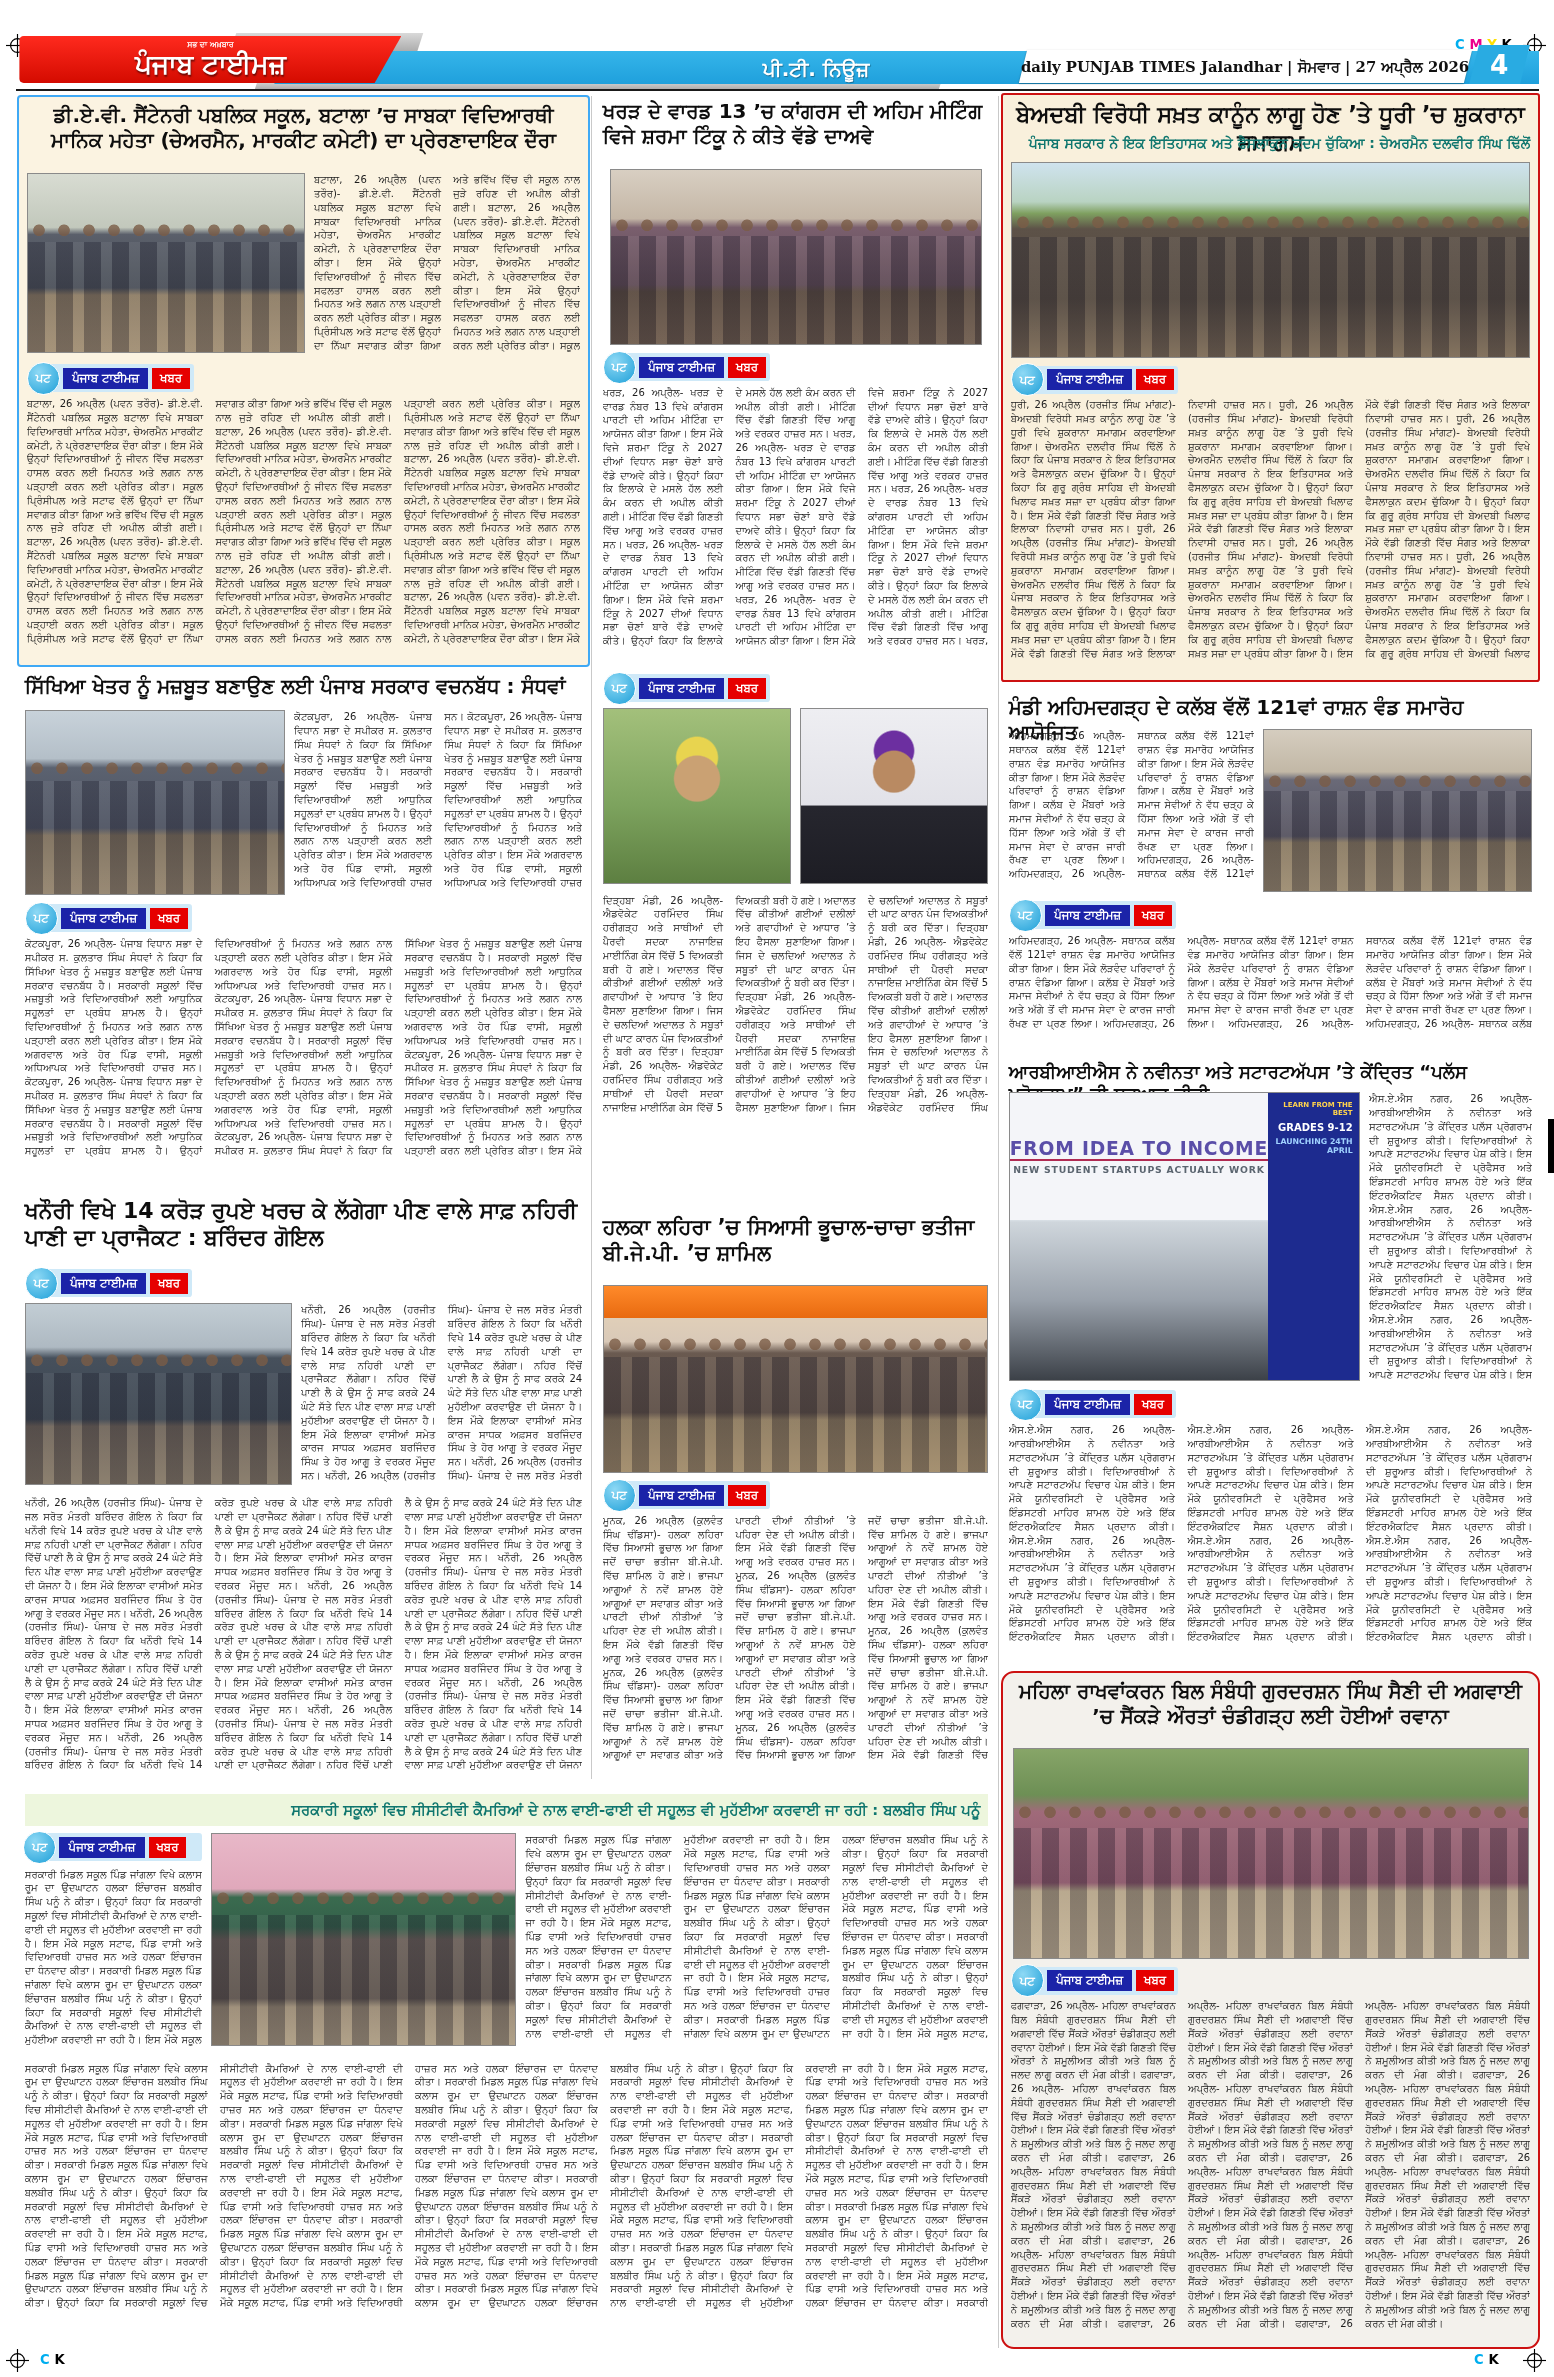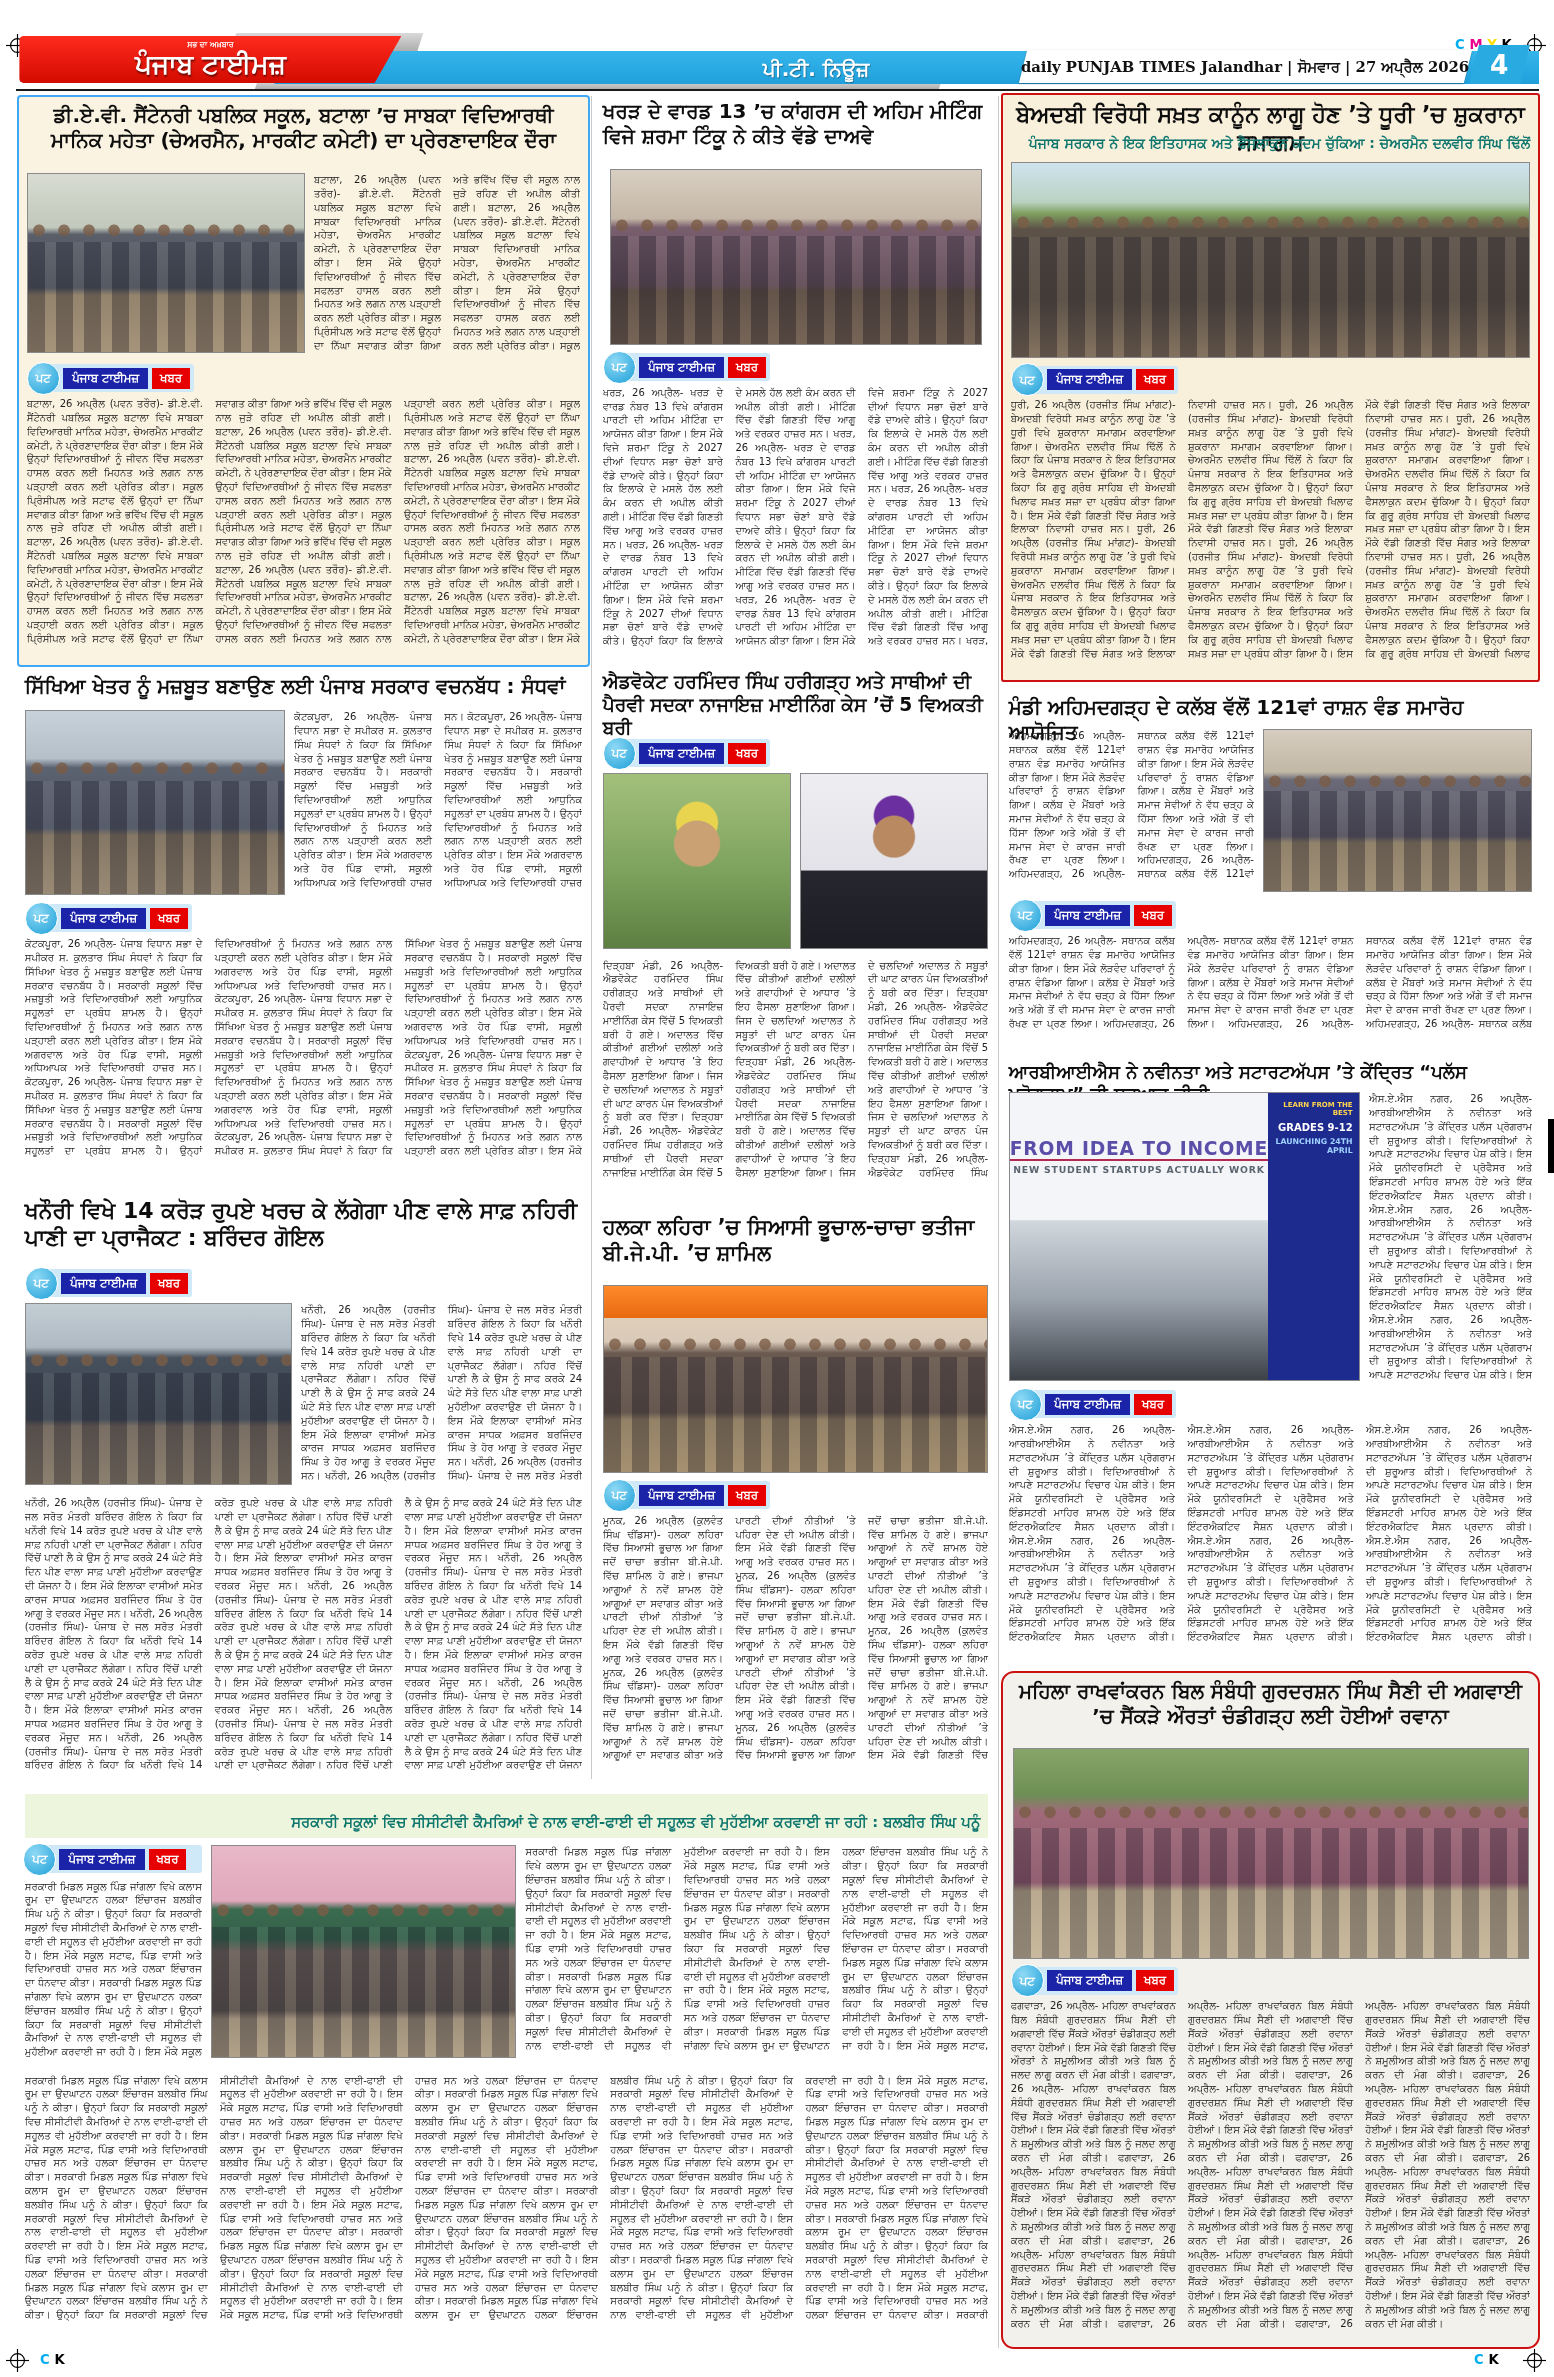--- a/index.html
+++ b/index.html
@@ -162,21 +162,20 @@
       <span class="badge-circle">
           <span>ਪਟ</span>
         </span>
       <span class="badge-name">ਪੰਜਾਬ ਟਾਈਮਜ਼</span>
       <span class="badge-tag">ਖਬਰ</span>
     </div>
     <div class="body-text cols-3" style="height:233px">ਕੋਟਕਪੂਰਾ, 26 ਅਪ੍ਰੈਲ- ਪੰਜਾਬ ਵਿਧਾਨ ਸਭਾ ਦੇ ਸਪੀਕਰ ਸ. ਕੁਲਤਾਰ ਸਿੰਘ ਸੰਧਵਾਂ ਨੇ ਕਿਹਾ ਕਿ ਸਿੱਖਿਆ ਖੇਤਰ ਨੂੰ ਮਜ਼ਬੂਤ ਬਣਾਉਣ ਲਈ ਪੰਜਾਬ ਸਰਕਾਰ ਵਚਨਬੱਧ ਹੈ। ਸਰਕਾਰੀ ਸਕੂਲਾਂ ਵਿੱਚ ਮਜ਼ਬੂਤੀ ਅਤੇ ਵਿਦਿਆਰਥੀਆਂ ਲਈ ਆਧੁਨਿਕ ਸਹੂਲਤਾਂ ਦਾ ਪ੍ਰਬੰਧ ਸ਼ਾਮਲ ਹੈ। ਉਨ੍ਹਾਂ ਵਿਦਿਆਰਥੀਆਂ ਨੂੰ ਮਿਹਨਤ ਅਤੇ ਲਗਨ ਨਾਲ ਪੜ੍ਹਾਈ ਕਰਨ ਲਈ ਪ੍ਰੇਰਿਤ ਕੀਤਾ। ਇਸ ਮੌਕੇ ਅਗਰਵਾਲ ਅਤੇ ਹੋਰ ਪਿੰਡ ਵਾਸੀ, ਸਕੂਲੀ ਅਧਿਆਪਕ ਅਤੇ ਵਿਦਿਆਰਥੀ ਹਾਜ਼ਰ ਸਨ। ਕੋਟਕਪੂਰਾ, 26 ਅਪ੍ਰੈਲ- ਪੰਜਾਬ ਵਿਧਾਨ ਸਭਾ ਦੇ ਸਪੀਕਰ ਸ. ਕੁਲਤਾਰ ਸਿੰਘ ਸੰਧਵਾਂ ਨੇ ਕਿਹਾ ਕਿ ਸਿੱਖਿਆ ਖੇਤਰ ਨੂੰ ਮਜ਼ਬੂਤ ਬਣਾਉਣ ਲਈ ਪੰਜਾਬ ਸਰਕਾਰ ਵਚਨਬੱਧ ਹੈ। ਸਰਕਾਰੀ ਸਕੂਲਾਂ ਵਿੱਚ ਮਜ਼ਬੂਤੀ ਅਤੇ ਵਿਦਿਆਰਥੀਆਂ ਲਈ ਆਧੁਨਿਕ ਸਹੂਲਤਾਂ ਦਾ ਪ੍ਰਬੰਧ ਸ਼ਾਮਲ ਹੈ। ਉਨ੍ਹਾਂ ਵਿਦਿਆਰਥੀਆਂ ਨੂੰ ਮਿਹਨਤ ਅਤੇ ਲਗਨ ਨਾਲ ਪੜ੍ਹਾਈ ਕਰਨ ਲਈ ਪ੍ਰੇਰਿਤ ਕੀਤਾ। ਇਸ ਮੌਕੇ ਅਗਰਵਾਲ ਅਤੇ ਹੋਰ ਪਿੰਡ ਵਾਸੀ, ਸਕੂਲੀ ਅਧਿਆਪਕ ਅਤੇ ਵਿਦਿਆਰਥੀ ਹਾਜ਼ਰ ਸਨ। ਕੋਟਕਪੂਰਾ, 26 ਅਪ੍ਰੈਲ- ਪੰਜਾਬ ਵਿਧਾਨ ਸਭਾ ਦੇ ਸਪੀਕਰ ਸ. ਕੁਲਤਾਰ ਸਿੰਘ ਸੰਧਵਾਂ ਨੇ ਕਿਹਾ ਕਿ ਸਿੱਖਿਆ ਖੇਤਰ ਨੂੰ ਮਜ਼ਬੂਤ ਬਣਾਉਣ ਲਈ ਪੰਜਾਬ ਸਰਕਾਰ ਵਚਨਬੱਧ ਹੈ। ਸਰਕਾਰੀ ਸਕੂਲਾਂ ਵਿੱਚ ਮਜ਼ਬੂਤੀ ਅਤੇ ਵਿਦਿਆਰਥੀਆਂ ਲਈ ਆਧੁਨਿਕ ਸਹੂਲਤਾਂ ਦਾ ਪ੍ਰਬੰਧ ਸ਼ਾਮਲ ਹੈ। ਉਨ੍ਹਾਂ ਵਿਦਿਆਰਥੀਆਂ ਨੂੰ ਮਿਹਨਤ ਅਤੇ ਲਗਨ ਨਾਲ ਪੜ੍ਹਾਈ ਕਰਨ ਲਈ ਪ੍ਰੇਰਿਤ ਕੀਤਾ। ਇਸ ਮੌਕੇ ਅਗਰਵਾਲ ਅਤੇ ਹੋਰ ਪਿੰਡ ਵਾਸੀ, ਸਕੂਲੀ ਅਧਿਆਪਕ ਅਤੇ ਵਿਦਿਆਰਥੀ ਹਾਜ਼ਰ ਸਨ। ਕੋਟਕਪੂਰਾ, 26 ਅਪ੍ਰੈਲ- ਪੰਜਾਬ ਵਿਧਾਨ ਸਭਾ ਦੇ ਸਪੀਕਰ ਸ. ਕੁਲਤਾਰ ਸਿੰਘ ਸੰਧਵਾਂ ਨੇ ਕਿਹਾ ਕਿ ਸਿੱਖਿਆ ਖੇਤਰ ਨੂੰ ਮਜ਼ਬੂਤ ਬਣਾਉਣ ਲਈ ਪੰਜਾਬ ਸਰਕਾਰ ਵਚਨਬੱਧ ਹੈ। ਸਰਕਾਰੀ ਸਕੂਲਾਂ ਵਿੱਚ ਮਜ਼ਬੂਤੀ ਅਤੇ ਵਿਦਿਆਰਥੀਆਂ ਲਈ ਆਧੁਨਿਕ ਸਹੂਲਤਾਂ ਦਾ ਪ੍ਰਬੰਧ ਸ਼ਾਮਲ ਹੈ। ਉਨ੍ਹਾਂ ਵਿਦਿਆਰਥੀਆਂ ਨੂੰ ਮਿਹਨਤ ਅਤੇ ਲਗਨ ਨਾਲ ਪੜ੍ਹਾਈ ਕਰਨ ਲਈ ਪ੍ਰੇਰਿਤ ਕੀਤਾ। ਇਸ ਮੌਕੇ ਅਗਰਵਾਲ ਅਤੇ ਹੋਰ ਪਿੰਡ ਵਾਸੀ, ਸਕੂਲੀ ਅਧਿਆਪਕ ਅਤੇ ਵਿਦਿਆਰਥੀ ਹਾਜ਼ਰ ਸਨ। ਕੋਟਕਪੂਰਾ, 26 ਅਪ੍ਰੈਲ- ਪੰਜਾਬ ਵਿਧਾਨ ਸਭਾ ਦੇ ਸਪੀਕਰ ਸ. ਕੁਲਤਾਰ ਸਿੰਘ ਸੰਧਵਾਂ ਨੇ ਕਿਹਾ ਕਿ ਸਿੱਖਿਆ ਖੇਤਰ ਨੂੰ ਮਜ਼ਬੂਤ ਬਣਾਉਣ ਲਈ ਪੰਜਾਬ ਸਰਕਾਰ ਵਚਨਬੱਧ ਹੈ। ਸਰਕਾਰੀ ਸਕੂਲਾਂ ਵਿੱਚ ਮਜ਼ਬੂਤੀ ਅਤੇ ਵਿਦਿਆਰਥੀਆਂ ਲਈ ਆਧੁਨਿਕ ਸਹੂਲਤਾਂ ਦਾ ਪ੍ਰਬੰਧ ਸ਼ਾਮਲ ਹੈ। ਉਨ੍ਹਾਂ ਵਿਦਿਆਰਥੀਆਂ ਨੂੰ ਮਿਹਨਤ ਅਤੇ ਲਗਨ ਨਾਲ ਪੜ੍ਹਾਈ ਕਰਨ ਲਈ ਪ੍ਰੇਰਿਤ ਕੀਤਾ। ਇਸ ਮੌਕੇ ਅਗਰਵਾਲ ਅਤੇ ਹੋਰ ਪਿੰਡ ਵਾਸੀ, ਸਕੂਲੀ ਅਧਿਆਪਕ ਅਤੇ ਵਿਦਿਆਰਥੀ ਹਾਜ਼ਰ ਸਨ। ਕੋਟਕਪੂਰਾ, 26 ਅਪ੍ਰੈਲ- ਪੰਜਾਬ ਵਿਧਾਨ ਸਭਾ ਦੇ ਸਪੀਕਰ ਸ. ਕੁਲਤਾਰ ਸਿੰਘ ਸੰਧਵਾਂ ਨੇ ਕਿਹਾ ਕਿ ਸਿੱਖਿਆ ਖੇਤਰ ਨੂੰ ਮਜ਼ਬੂਤ ਬਣਾਉਣ ਲਈ ਪੰਜਾਬ ਸਰਕਾਰ ਵਚਨਬੱਧ ਹੈ। ਸਰਕਾਰੀ ਸਕੂਲਾਂ ਵਿੱਚ ਮਜ਼ਬੂਤੀ ਅਤੇ ਵਿਦਿਆਰਥੀਆਂ ਲਈ ਆਧੁਨਿਕ ਸਹੂਲਤਾਂ ਦਾ ਪ੍ਰਬੰਧ ਸ਼ਾਮਲ ਹੈ। ਉਨ੍ਹਾਂ ਵਿਦਿਆਰਥੀਆਂ ਨੂੰ ਮਿਹਨਤ ਅਤੇ ਲਗਨ ਨਾਲ ਪੜ੍ਹਾਈ ਕਰਨ ਲਈ ਪ੍ਰੇਰਿਤ ਕੀਤਾ। ਇਸ ਮੌਕੇ ਅਗਰਵਾਲ ਅਤੇ ਹੋਰ ਪਿੰਡ ਵਾਸੀ, ਸਕੂਲੀ ਅਧਿਆਪਕ ਅਤੇ ਵਿਦਿਆਰਥੀ ਹਾਜ਼ਰ ਸਨ। ਕੋਟਕਪੂਰਾ, 26 ਅਪ੍ਰੈਲ- ਪੰਜਾਬ ਵਿਧਾਨ ਸਭਾ ਦੇ ਸਪੀਕਰ ਸ. ਕੁਲਤਾਰ ਸਿੰਘ ਸੰਧਵਾਂ ਨੇ ਕਿਹਾ ਕਿ ਸਿੱਖਿਆ ਖੇਤਰ ਨੂੰ ਮਜ਼ਬੂਤ ਬਣਾਉਣ ਲਈ ਪੰਜਾਬ ਸਰਕਾਰ ਵਚਨਬੱਧ ਹੈ। ਸਰਕਾਰੀ ਸਕੂਲਾਂ ਵਿੱਚ ਮਜ਼ਬੂਤੀ ਅਤੇ ਵਿਦਿਆਰਥੀਆਂ ਲਈ ਆਧੁਨਿਕ ਸਹੂਲਤਾਂ ਦਾ ਪ੍ਰਬੰਧ ਸ਼ਾਮਲ ਹੈ। ਉਨ੍ਹਾਂ ਵਿਦਿਆਰਥੀਆਂ ਨੂੰ ਮਿਹਨਤ ਅਤੇ ਲਗਨ ਨਾਲ ਪੜ੍ਹਾਈ ਕਰਨ ਲਈ ਪ੍ਰੇਰਿਤ ਕੀਤਾ। ਇਸ ਮੌਕੇ ਅਗਰਵਾਲ ਅਤੇ ਹੋਰ ਪਿੰਡ ਵਾਸੀ, ਸਕੂਲੀ ਅਧਿਆਪਕ ਅਤੇ ਵਿਦਿਆਰਥੀ ਹਾਜ਼ਰ ਸਨ।</div>
   </section>
 
   <section class="abs article" style="left:595px;top:665px;width:401px;height:525px">
-    <h2 class="headline left" style="font-size:18.7px;height:65px">ਐਡਵੋਕੇਟ ਹਰਮਿੰਦਰ ਸਿੰਘ ਹਰੀਗੜ੍ਹ ਅਤੇ ਸਾਥੀਆਂ ਦੀ ਪੈਰਵੀ ਸਦਕਾ ਨਾਜਾਇਜ਼ ਮਾਈਨਿੰਗ ਕੇਸ ’ਚੋਂ 5 ਵਿਅਕਤੀ ਬਰੀ</h2>
     <div class="badge" style="margin:3.1px 0 6.2px 1.6px">
       <span class="badge-circle">
           <span>ਪਟ</span>
         </span>
       <span class="badge-name">ਪੰਜਾਬ ਟਾਈਮਜ਼</span>
       <span class="badge-tag">ਖਬਰ</span>
     </div>
     <div class="row" style="height:179px">
       <div class="photo" style="width:188px;height:176px;background:radial-gradient(circle at 50% 40%,#caa173 0 16%,rgba(0,0,0,0) 17%),radial-gradient(circle at 50% 28%,#e8d44f 0 13%,rgba(0,0,0,0) 14%),linear-gradient(180deg,#a3c07b 0%,#7da35e 55%,#5d7f41 100%)"></div>
       <div class="photo" style="width:188px;height:176px;background:radial-gradient(circle at 50% 36%,#b98a62 0 14%,rgba(0,0,0,0) 15%),radial-gradient(circle at 50% 24%,#6c2fa0 0 12%,rgba(0,0,0,0) 13%),linear-gradient(180deg,#eeeef2 0%,#e2e2e8 55%,#26262e 56%,#1d1d24 100%)"></div>
@@ -265,21 +264,21 @@
           <span>ਪਟ</span>
         </span>
       <span class="badge-name">ਪੰਜਾਬ ਟਾਈਮਜ਼</span>
       <span class="badge-tag">ਖਬਰ</span>
     </div>
     <div class="body-text cols-3" style="height:334px">ਫਗਵਾੜਾ, 26 ਅਪ੍ਰੈਲ- ਮਹਿਲਾ ਰਾਖਵਾਂਕਰਨ ਬਿਲ ਸੰਬੰਧੀ ਗੁਰਦਰਸ਼ਨ ਸਿੰਘ ਸੈਣੀ ਦੀ ਅਗਵਾਈ ਵਿੱਚ ਸੈਂਕੜੇ ਔਰਤਾਂ ਚੰਡੀਗੜ੍ਹ ਲਈ ਰਵਾਨਾ ਹੋਈਆਂ। ਇਸ ਮੌਕੇ ਵੱਡੀ ਗਿਣਤੀ ਵਿੱਚ ਔਰਤਾਂ ਨੇ ਸ਼ਮੂਲੀਅਤ ਕੀਤੀ ਅਤੇ ਬਿਲ ਨੂੰ ਜਲਦ ਲਾਗੂ ਕਰਨ ਦੀ ਮੰਗ ਕੀਤੀ। ਫਗਵਾੜਾ, 26 ਅਪ੍ਰੈਲ- ਮਹਿਲਾ ਰਾਖਵਾਂਕਰਨ ਬਿਲ ਸੰਬੰਧੀ ਗੁਰਦਰਸ਼ਨ ਸਿੰਘ ਸੈਣੀ ਦੀ ਅਗਵਾਈ ਵਿੱਚ ਸੈਂਕੜੇ ਔਰਤਾਂ ਚੰਡੀਗੜ੍ਹ ਲਈ ਰਵਾਨਾ ਹੋਈਆਂ। ਇਸ ਮੌਕੇ ਵੱਡੀ ਗਿਣਤੀ ਵਿੱਚ ਔਰਤਾਂ ਨੇ ਸ਼ਮੂਲੀਅਤ ਕੀਤੀ ਅਤੇ ਬਿਲ ਨੂੰ ਜਲਦ ਲਾਗੂ ਕਰਨ ਦੀ ਮੰਗ ਕੀਤੀ। ਫਗਵਾੜਾ, 26 ਅਪ੍ਰੈਲ- ਮਹਿਲਾ ਰਾਖਵਾਂਕਰਨ ਬਿਲ ਸੰਬੰਧੀ ਗੁਰਦਰਸ਼ਨ ਸਿੰਘ ਸੈਣੀ ਦੀ ਅਗਵਾਈ ਵਿੱਚ ਸੈਂਕੜੇ ਔਰਤਾਂ ਚੰਡੀਗੜ੍ਹ ਲਈ ਰਵਾਨਾ ਹੋਈਆਂ। ਇਸ ਮੌਕੇ ਵੱਡੀ ਗਿਣਤੀ ਵਿੱਚ ਔਰਤਾਂ ਨੇ ਸ਼ਮੂਲੀਅਤ ਕੀਤੀ ਅਤੇ ਬਿਲ ਨੂੰ ਜਲਦ ਲਾਗੂ ਕਰਨ ਦੀ ਮੰਗ ਕੀਤੀ। ਫਗਵਾੜਾ, 26 ਅਪ੍ਰੈਲ- ਮਹਿਲਾ ਰਾਖਵਾਂਕਰਨ ਬਿਲ ਸੰਬੰਧੀ ਗੁਰਦਰਸ਼ਨ ਸਿੰਘ ਸੈਣੀ ਦੀ ਅਗਵਾਈ ਵਿੱਚ ਸੈਂਕੜੇ ਔਰਤਾਂ ਚੰਡੀਗੜ੍ਹ ਲਈ ਰਵਾਨਾ ਹੋਈਆਂ। ਇਸ ਮੌਕੇ ਵੱਡੀ ਗਿਣਤੀ ਵਿੱਚ ਔਰਤਾਂ ਨੇ ਸ਼ਮੂਲੀਅਤ ਕੀਤੀ ਅਤੇ ਬਿਲ ਨੂੰ ਜਲਦ ਲਾਗੂ ਕਰਨ ਦੀ ਮੰਗ ਕੀਤੀ। ਫਗਵਾੜਾ, 26 ਅਪ੍ਰੈਲ- ਮਹਿਲਾ ਰਾਖਵਾਂਕਰਨ ਬਿਲ ਸੰਬੰਧੀ ਗੁਰਦਰਸ਼ਨ ਸਿੰਘ ਸੈਣੀ ਦੀ ਅਗਵਾਈ ਵਿੱਚ ਸੈਂਕੜੇ ਔਰਤਾਂ ਚੰਡੀਗੜ੍ਹ ਲਈ ਰਵਾਨਾ ਹੋਈਆਂ। ਇਸ ਮੌਕੇ ਵੱਡੀ ਗਿਣਤੀ ਵਿੱਚ ਔਰਤਾਂ ਨੇ ਸ਼ਮੂਲੀਅਤ ਕੀਤੀ ਅਤੇ ਬਿਲ ਨੂੰ ਜਲਦ ਲਾਗੂ ਕਰਨ ਦੀ ਮੰਗ ਕੀਤੀ। ਫਗਵਾੜਾ, 26 ਅਪ੍ਰੈਲ- ਮਹਿਲਾ ਰਾਖਵਾਂਕਰਨ ਬਿਲ ਸੰਬੰਧੀ ਗੁਰਦਰਸ਼ਨ ਸਿੰਘ ਸੈਣੀ ਦੀ ਅਗਵਾਈ ਵਿੱਚ ਸੈਂਕੜੇ ਔਰਤਾਂ ਚੰਡੀਗੜ੍ਹ ਲਈ ਰਵਾਨਾ ਹੋਈਆਂ। ਇਸ ਮੌਕੇ ਵੱਡੀ ਗਿਣਤੀ ਵਿੱਚ ਔਰਤਾਂ ਨੇ ਸ਼ਮੂਲੀਅਤ ਕੀਤੀ ਅਤੇ ਬਿਲ ਨੂੰ ਜਲਦ ਲਾਗੂ ਕਰਨ ਦੀ ਮੰਗ ਕੀਤੀ। ਫਗਵਾੜਾ, 26 ਅਪ੍ਰੈਲ- ਮਹਿਲਾ ਰਾਖਵਾਂਕਰਨ ਬਿਲ ਸੰਬੰਧੀ ਗੁਰਦਰਸ਼ਨ ਸਿੰਘ ਸੈਣੀ ਦੀ ਅਗਵਾਈ ਵਿੱਚ ਸੈਂਕੜੇ ਔਰਤਾਂ ਚੰਡੀਗੜ੍ਹ ਲਈ ਰਵਾਨਾ ਹੋਈਆਂ। ਇਸ ਮੌਕੇ ਵੱਡੀ ਗਿਣਤੀ ਵਿੱਚ ਔਰਤਾਂ ਨੇ ਸ਼ਮੂਲੀਅਤ ਕੀਤੀ ਅਤੇ ਬਿਲ ਨੂੰ ਜਲਦ ਲਾਗੂ ਕਰਨ ਦੀ ਮੰਗ ਕੀਤੀ। ਫਗਵਾੜਾ, 26 ਅਪ੍ਰੈਲ- ਮਹਿਲਾ ਰਾਖਵਾਂਕਰਨ ਬਿਲ ਸੰਬੰਧੀ ਗੁਰਦਰਸ਼ਨ ਸਿੰਘ ਸੈਣੀ ਦੀ ਅਗਵਾਈ ਵਿੱਚ ਸੈਂਕੜੇ ਔਰਤਾਂ ਚੰਡੀਗੜ੍ਹ ਲਈ ਰਵਾਨਾ ਹੋਈਆਂ। ਇਸ ਮੌਕੇ ਵੱਡੀ ਗਿਣਤੀ ਵਿੱਚ ਔਰਤਾਂ ਨੇ ਸ਼ਮੂਲੀਅਤ ਕੀਤੀ ਅਤੇ ਬਿਲ ਨੂੰ ਜਲਦ ਲਾਗੂ ਕਰਨ ਦੀ ਮੰਗ ਕੀਤੀ। ਫਗਵਾੜਾ, 26 ਅਪ੍ਰੈਲ- ਮਹਿਲਾ ਰਾਖਵਾਂਕਰਨ ਬਿਲ ਸੰਬੰਧੀ ਗੁਰਦਰਸ਼ਨ ਸਿੰਘ ਸੈਣੀ ਦੀ ਅਗਵਾਈ ਵਿੱਚ ਸੈਂਕੜੇ ਔਰਤਾਂ ਚੰਡੀਗੜ੍ਹ ਲਈ ਰਵਾਨਾ ਹੋਈਆਂ। ਇਸ ਮੌਕੇ ਵੱਡੀ ਗਿਣਤੀ ਵਿੱਚ ਔਰਤਾਂ ਨੇ ਸ਼ਮੂਲੀਅਤ ਕੀਤੀ ਅਤੇ ਬਿਲ ਨੂੰ ਜਲਦ ਲਾਗੂ ਕਰਨ ਦੀ ਮੰਗ ਕੀਤੀ। ਫਗਵਾੜਾ, 26 ਅਪ੍ਰੈਲ- ਮਹਿਲਾ ਰਾਖਵਾਂਕਰਨ ਬਿਲ ਸੰਬੰਧੀ ਗੁਰਦਰਸ਼ਨ ਸਿੰਘ ਸੈਣੀ ਦੀ ਅਗਵਾਈ ਵਿੱਚ ਸੈਂਕੜੇ ਔਰਤਾਂ ਚੰਡੀਗੜ੍ਹ ਲਈ ਰਵਾਨਾ ਹੋਈਆਂ। ਇਸ ਮੌਕੇ ਵੱਡੀ ਗਿਣਤੀ ਵਿੱਚ ਔਰਤਾਂ ਨੇ ਸ਼ਮੂਲੀਅਤ ਕੀਤੀ ਅਤੇ ਬਿਲ ਨੂੰ ਜਲਦ ਲਾਗੂ ਕਰਨ ਦੀ ਮੰਗ ਕੀਤੀ। ਫਗਵਾੜਾ, 26 ਅਪ੍ਰੈਲ- ਮਹਿਲਾ ਰਾਖਵਾਂਕਰਨ ਬਿਲ ਸੰਬੰਧੀ ਗੁਰਦਰਸ਼ਨ ਸਿੰਘ ਸੈਣੀ ਦੀ ਅਗਵਾਈ ਵਿੱਚ ਸੈਂਕੜੇ ਔਰਤਾਂ ਚੰਡੀਗੜ੍ਹ ਲਈ ਰਵਾਨਾ ਹੋਈਆਂ। ਇਸ ਮੌਕੇ ਵੱਡੀ ਗਿਣਤੀ ਵਿੱਚ ਔਰਤਾਂ ਨੇ ਸ਼ਮੂਲੀਅਤ ਕੀਤੀ ਅਤੇ ਬਿਲ ਨੂੰ ਜਲਦ ਲਾਗੂ ਕਰਨ ਦੀ ਮੰਗ ਕੀਤੀ। ਫਗਵਾੜਾ, 26 ਅਪ੍ਰੈਲ- ਮਹਿਲਾ ਰਾਖਵਾਂਕਰਨ ਬਿਲ ਸੰਬੰਧੀ ਗੁਰਦਰਸ਼ਨ ਸਿੰਘ ਸੈਣੀ ਦੀ ਅਗਵਾਈ ਵਿੱਚ ਸੈਂਕੜੇ ਔਰਤਾਂ ਚੰਡੀਗੜ੍ਹ ਲਈ ਰਵਾਨਾ ਹੋਈਆਂ। ਇਸ ਮੌਕੇ ਵੱਡੀ ਗਿਣਤੀ ਵਿੱਚ ਔਰਤਾਂ ਨੇ ਸ਼ਮੂਲੀਅਤ ਕੀਤੀ ਅਤੇ ਬਿਲ ਨੂੰ ਜਲਦ ਲਾਗੂ ਕਰਨ ਦੀ ਮੰਗ ਕੀਤੀ।</div>
   </section>
 
   <section class="abs article" style="left:17px;top:1788px;width:979px;height:561px">
     <div style="background:#edf6dd;padding:4.7px 7.8px 6.2px">
-      <div class="subhead" style="font-size:14.8px;margin-top:14px">ਸਰਕਾਰੀ ਸਕੂਲਾਂ ਵਿਚ ਸੀਸੀਟੀਵੀ ਕੈਮਰਿਆਂ ਦੇ ਨਾਲ ਵਾਈ-ਫਾਈ ਦੀ ਸਹੂਲਤ ਵੀ ਮੁਹੱਈਆ ਕਰਵਾਈ ਜਾ ਰਹੀ : ਬਲਬੀਰ ਸਿੰਘ ਪਨੂੰ</div>
+      <div class="subhead" style="font-size:14.8px;margin-top:2px">ਸਰਕਾਰੀ ਸਕੂਲਾਂ ਵਿਚ ਸੀਸੀਟੀਵੀ ਕੈਮਰਿਆਂ ਦੇ ਨਾਲ ਵਾਈ-ਫਾਈ ਦੀ ਸਹੂਲਤ ਵੀ ਮੁਹੱਈਆ ਕਰਵਾਈ ਜਾ ਰਹੀ : ਬਲਬੀਰ ਸਿੰਘ ਪਨੂੰ</div>
     </div>
     <div class="row" style="height:219px;margin-top:7.8px">
       <div style="width:177px;display:flex;flex-direction:column;gap:6.2px">
         <div class="badge">
           <span class="badge-circle">
               <span>ਪਟ</span>
             </span>
           <span class="badge-name">ਪੰਜਾਬ ਟਾਈਮਜ਼</span>
           <span class="badge-tag">ਖਬਰ</span>
         </div>

